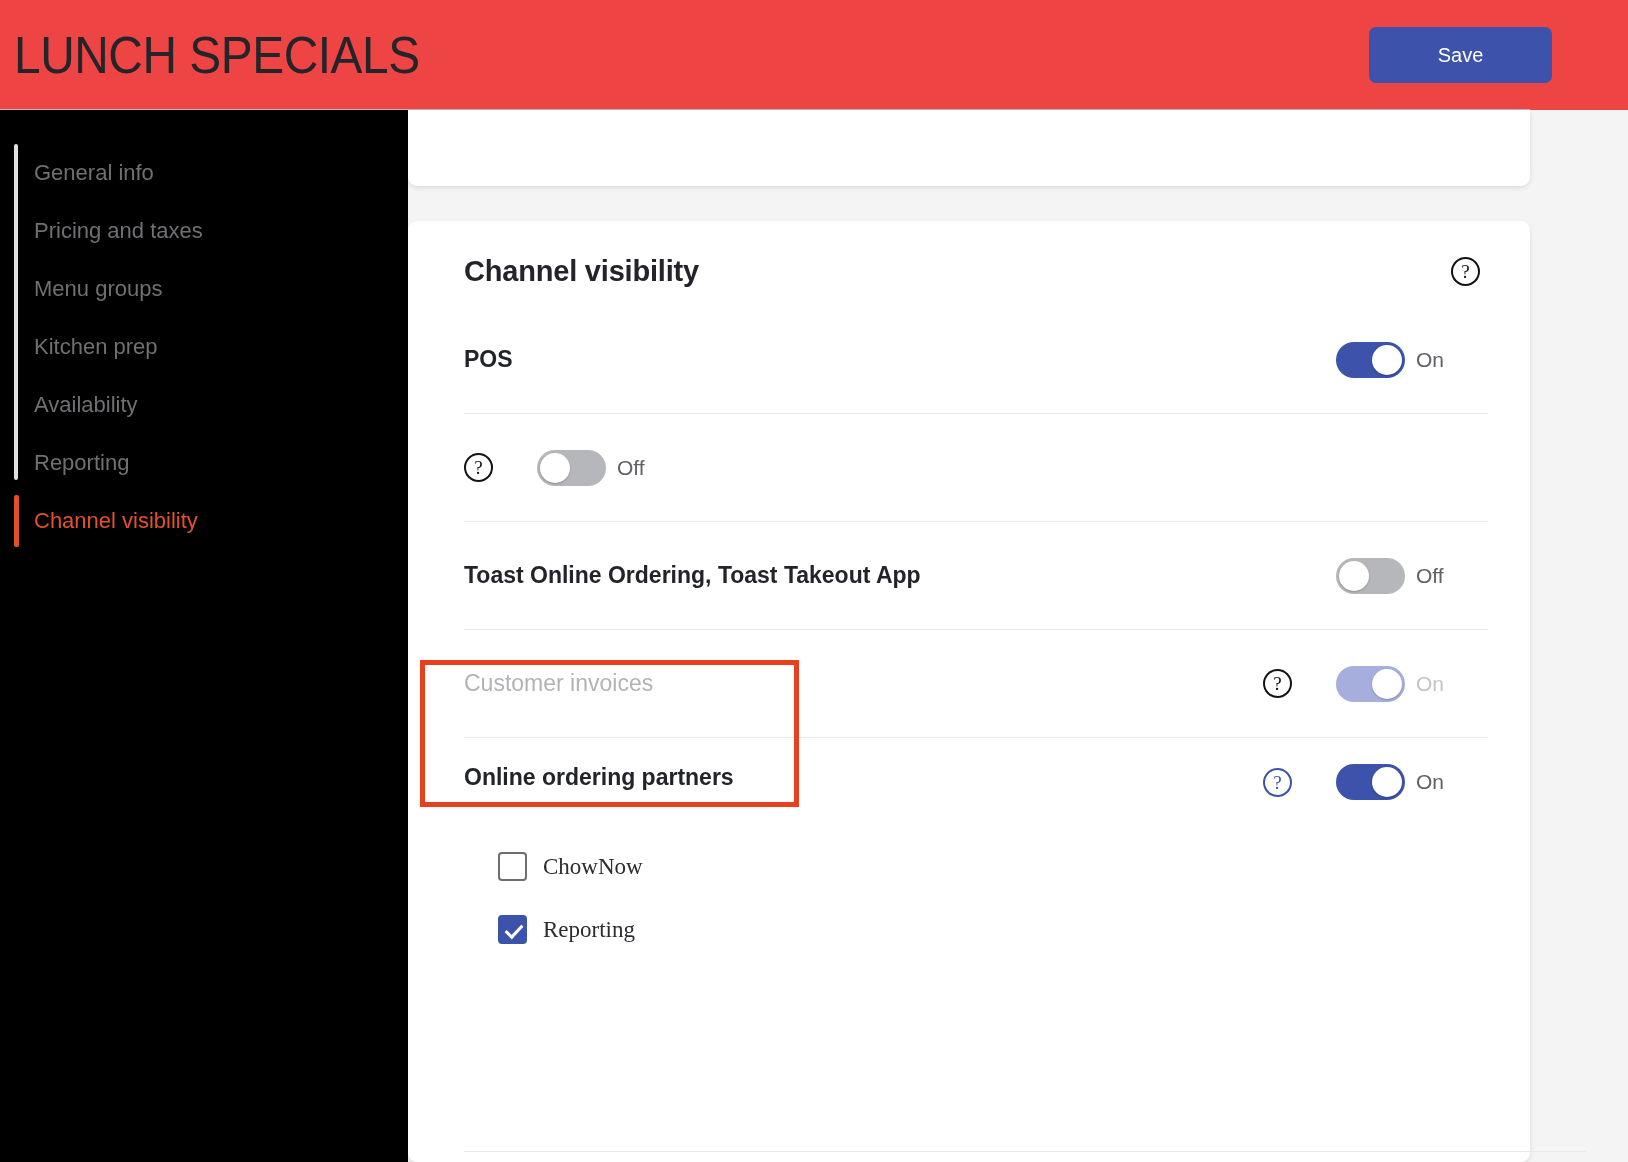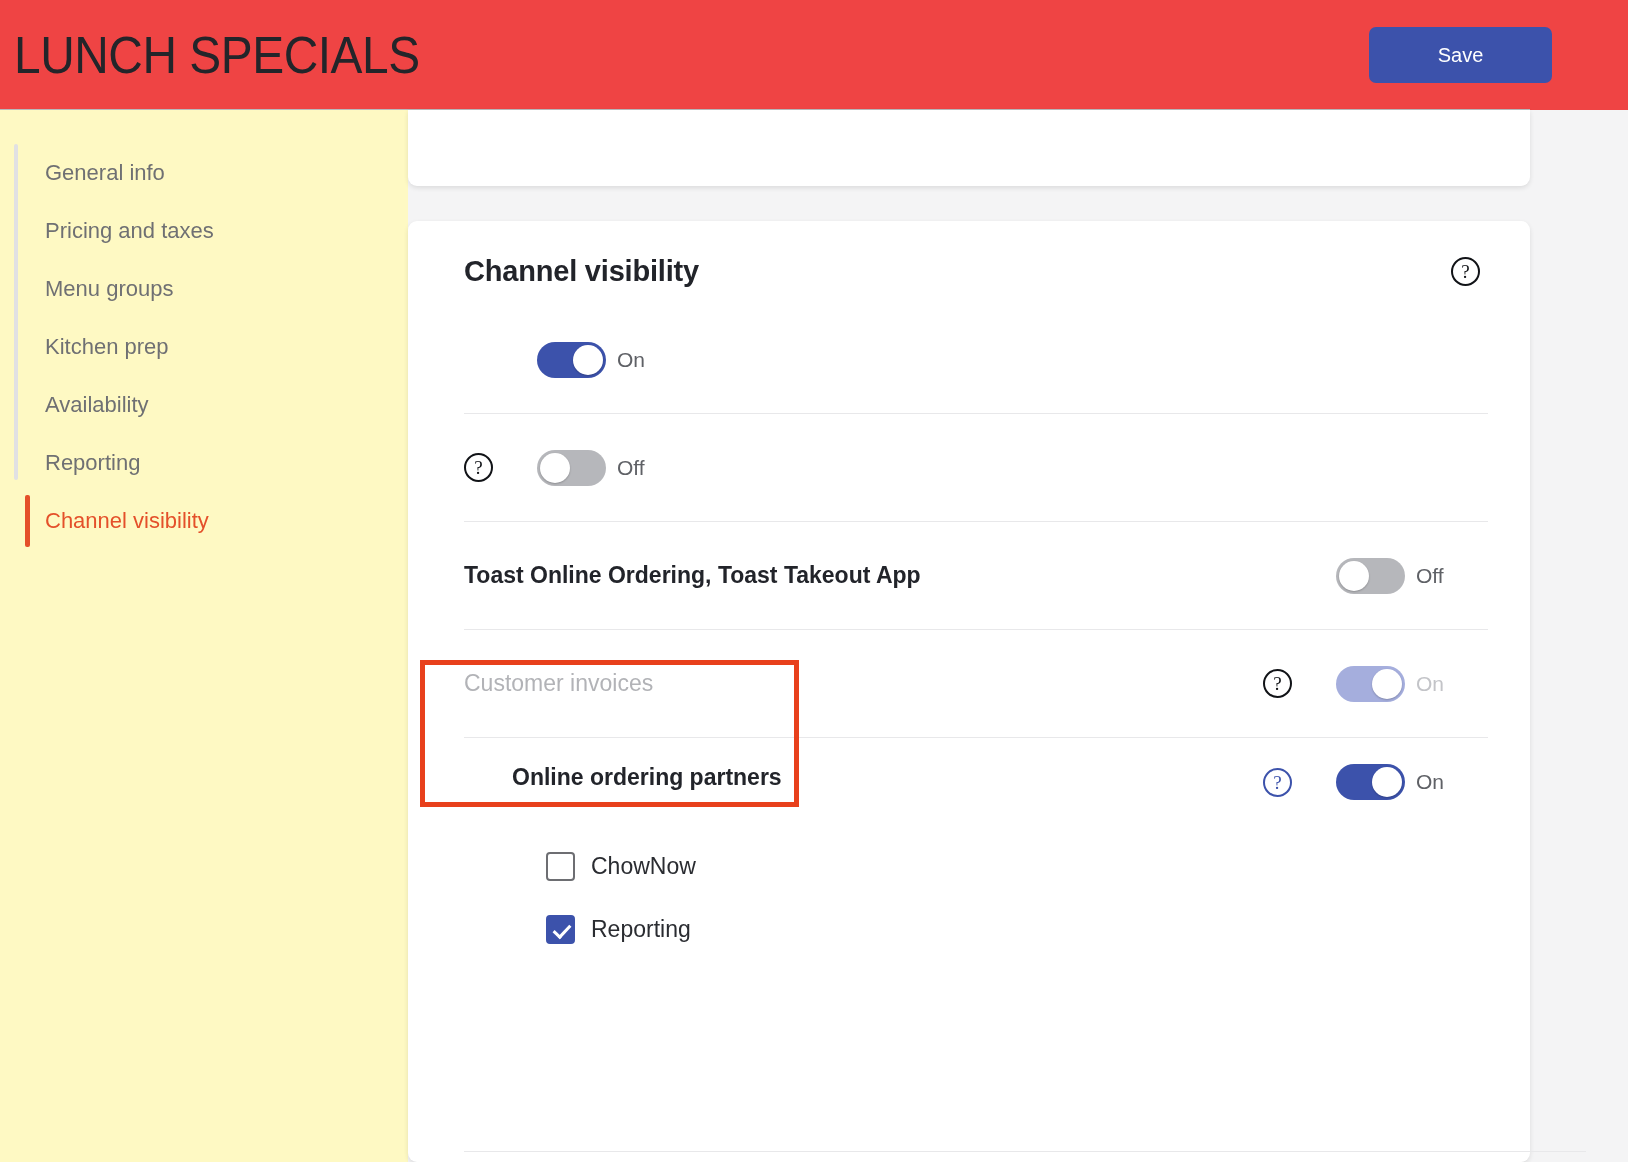--- a/index.html
+++ b/index.html
@@ -57,24 +57,23 @@
     display: flex;
     height: 1052px;
     align-items: flex-start;
   }
 
   
   .sidebar {
     width: 408px;
     flex: 0 0 408px;
     height: 1052px;
-    background: #fef9c3;
+    background: #000000;
     padding-top: 34px;
     position: relative;
-    padding-left: 11px;
   }
   .nav-rail {
     position: absolute;
     left: 14px;
     top: 34px;
     width: 4px;
     height: 336px;
     background: #e1e1e3;
     border-radius: 2px;
   }
@@ -213,21 +212,20 @@
     color: #5f6166;
   }
   .row.disabled .toggle-state { color: #c3c4c8; }
 
   
   .partners-row {
     border-bottom: none;
     align-items: flex-start;
     padding-top: 26px;
     min-height: auto;
-    margin-left: 48px;
   }
   .partners-left { flex: 1; }
   .partners-title {
     font-size: 23px;
     font-weight: bold;
     color: #22242a;
     margin-bottom: 44px;
   }
   .partner-item {
     display: flex;
@@ -269,20 +267,21 @@
     position: absolute;
     width: 58px; height: 58px;
     border-radius: 50%;
     background: #f1f1f2;
     z-index: 0;
   }
   .cb-halo .cb { z-index: 1; }
   .partner-label {
     font-size: 23px;
     color: #2a2c31;
+    font-family: Liberation Serif, serif;
   }
 
   
   .annotation-box {
     position: absolute;
     left: 12px;
     top: 550px;
     width: 379px;
     height: 147px;
     border: 5px solid #e8401c;
@@ -340,20 +339,21 @@
     <section class="card card-top"></section>
 
     <section class="card card-main">
 
       <div class="card-header">
         <div class="card-title">Channel visibility</div>
         <div class="help-icon">?</div>
       </div>
 
       <div class="row">
+        <div class="row-label">POS</div>
         <div class="row-controls">
           <div class="help-icon ghost">?</div>
           <div class="toggle-wrap">
             <div class="toggle on">
                 <span class="knob"></span>
               </div>
             <span class="toggle-state">On</span>
           </div>
         </div>
       </div>

